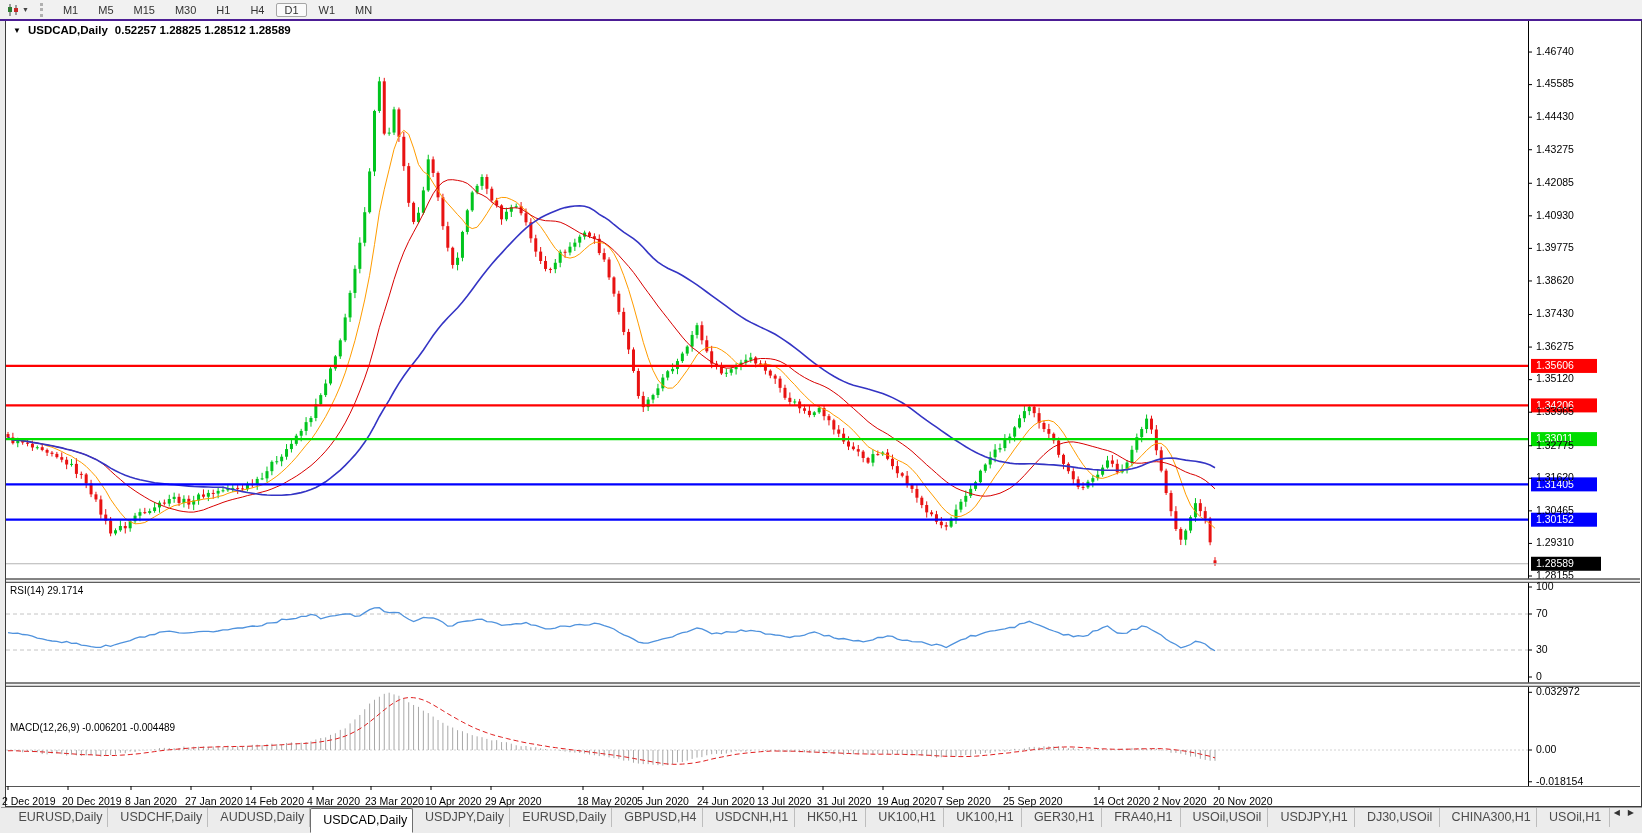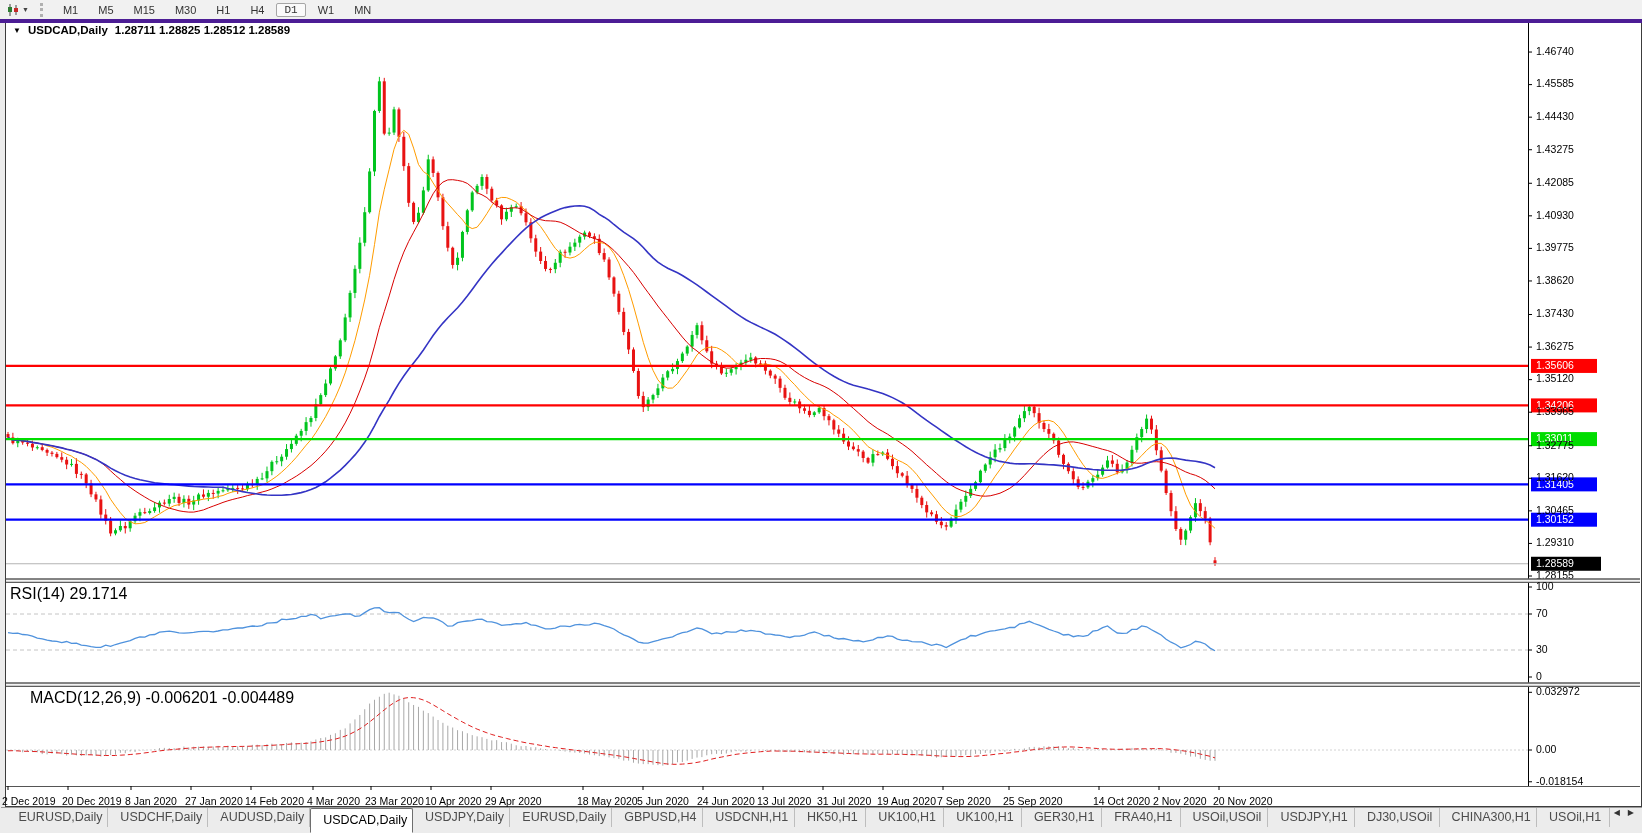--- a/index.html
+++ b/index.html
@@ -1,30 +1,30 @@
 <!DOCTYPE html>
 <html><head>
 <meta charset="utf-8">
 <style>
   html,body{margin:0;padding:0;background:#d8d8d8;}
   .screen{position:relative;width:1642px;height:833px;background:#ececec;overflow:hidden;
           font-family:"Liberation Sans",sans-serif;}
   .toolbar{position:absolute;left:0;top:0;width:1642px;height:19px;background:#f1f1f1;
-           border-bottom:4px solid #4c1d95;display:flex;align-items:center;font-size:11px;color:#333;z-index:3;}
+           border-bottom:2px solid #4c1d95;display:flex;align-items:center;font-size:11px;color:#333;z-index:3;}
   .tool-icon{display:flex;align-items:center;margin-left:3px;padding:0 3px;height:16px;}
   .tool-icon .caret{font-size:7px;color:#444;margin-left:2px;}
   .grip{height:14px;border-left:3px dotted #b0b0b0;margin:0 10px 0 8px;}
   .tf-btn{padding:1px 8px;margin:0 2px;color:#333;cursor:default;}
-  .tf-btn.active{background:#fafafa;border:1px solid #a6a6a6;border-radius:2px;padding:0 7px;font-family:Liberation Mono, monospace;}
+  .tf-btn.active{background:#fafafa;border:1px solid #a6a6a6;border-radius:2px;padding:0 7px;}
   .chart-title{position:absolute;left:13px;top:24px;z-index:2;font-size:11.5px;font-weight:bold;color:#000;
                display:flex;align-items:center;gap:7px;white-space:nowrap;}
   .chart-title .dd{font-size:8px;position:relative;top:0px;}
-  .panel-label{position:absolute;z-index:2;font-size:16px;color:#000;white-space:nowrap;}
+  .panel-label{position:absolute;z-index:2;font-size:10px;color:#000;white-space:nowrap;}
   #rsiLabel{left:10px;top:585px;}
-  #macdLabel{left:10px;top:689px;margin-left:20px;}
+  #macdLabel{left:10px;top:722px;}
   svg{position:absolute;left:0;top:0;z-index:1;}
   .tabbar{position:absolute;left:1px;top:807px;width:1642px;height:26px;background:#ececec;
           border-top:1px solid #9a9a9a;display:flex;align-items:flex-start;font-size:12.5px;color:#4c4c4c;z-index:3;}
   .tabspacer{width:6px;}
   .tab{height:19px;line-height:19px;padding:0 12px;border-right:1px solid #bdbdbd;margin-bottom:3px;
        white-space:nowrap;overflow:hidden;cursor:default;}
   .tab.active{background:#fff;border:1px solid #6e6e6e;border-bottom:1px solid #fff;height:23px;line-height:22px;
               color:#000;margin-bottom:0;border-radius:2px 2px 0 0;}
   .tab-arrows{margin-left:auto;display:flex;gap:8px;padding:0 9px 6px 4px;font-size:8px;color:#333;}
   .tab-arrows span{cursor:default;}
@@ -54,21 +54,21 @@
         <span class="tf-btn">H4</span>
         <span class="tf-btn active">D1</span>
         <span class="tf-btn">W1</span>
         <span class="tf-btn">MN</span>
       </div>
   </div>
 
   <div class="chart-title">
     <span class="dd">▼</span>
       <span>USDCAD,Daily</span>
-      <span>1.28711 1.28825 1.28512 1.28589</span>
+      <span>0.52257 1.28825 1.28512 1.28589</span>
   </div>
   <div class="panel-label" id="rsiLabel">RSI(14) 29.1714</div>
   <div class="panel-label" id="macdLabel">MACD(12,26,9) -0.006201 -0.004489</div>
 
   <svg id="chart" width="1642" height="807">
       <rect x="0" y="20" width="1642" height="787" fill="#ececec"></rect>
       <rect x="5.5" y="20.5" width="1636" height="786" fill="#ffffff" stroke="#3c3c3c" stroke-width="1"></rect>
       <line x1="1528.5" y1="21" x2="1528.5" y2="786" stroke="#000" stroke-width="1"></line>
       <defs>
         <clipPath id="mainClip">

